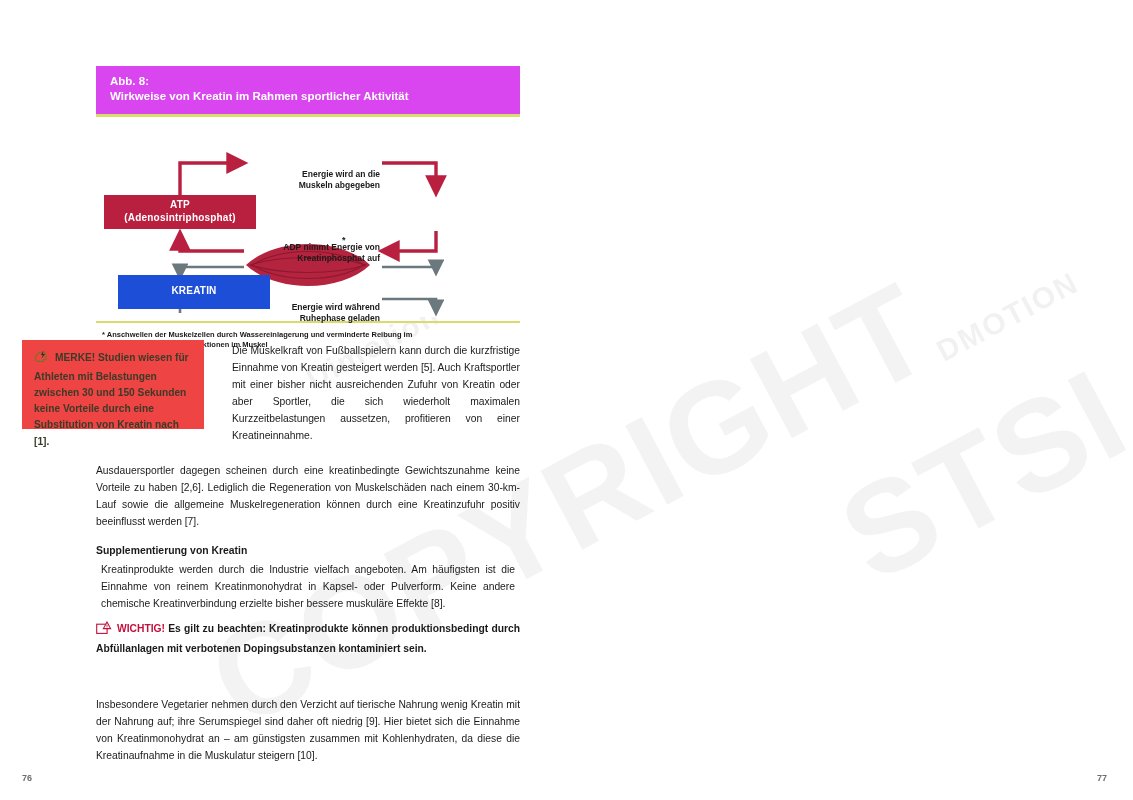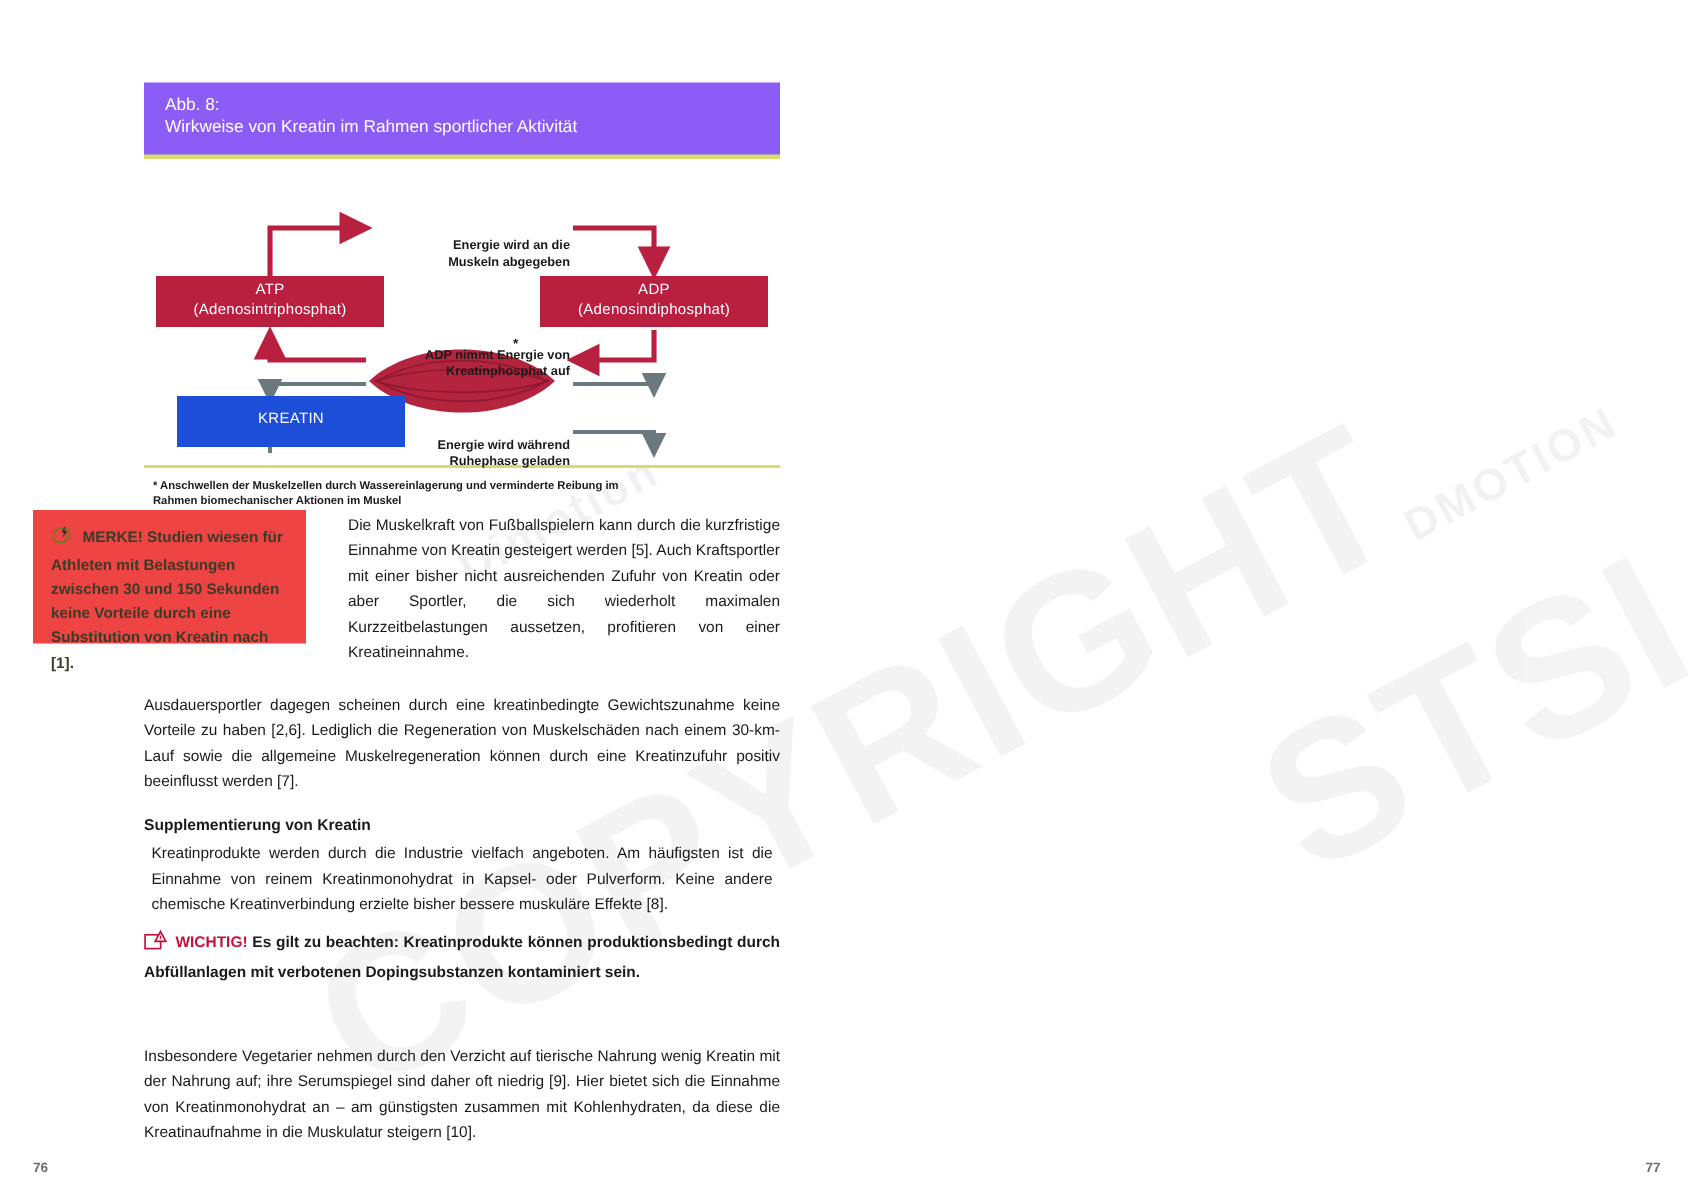--- a/index.html
+++ b/index.html
@@ -29,29 +29,29 @@
 
   .pagenum{
     position:absolute;bottom:17px;font-size:9px;font-weight:700;color:#6d6d6d;
   }
   .pagenum.l{left:22px;}
   .pagenum.r{right:26px;}
 
   
   .figure{position:absolute;left:96px;top:55px;width:424px;}
   .fig-head{
-    background:#8b5cf6;color:#fff;padding:8px 12px 9px 14px;
+    background:#d946ef;color:#fff;padding:8px 12px 9px 14px;
     border-bottom:3px solid #d9dc6b;
-    font-size:11.5px;font-weight:400;line-height:1.33;
+    font-size:11.5px;font-weight:700;line-height:1.33;margin-top:11px;
   }
   .fig-head .l1{display:block;}
   .fig-body{position:relative;height:200px;background:#fff;}
 
   .node{
-    position:absolute;color:#fff;font-weight:400;text-align:center;
+    position:absolute;color:#fff;font-weight:700;text-align:center;
     display:flex;align-items:center;justify-content:center;flex-direction:column;
     font-size:10px;line-height:1.25;letter-spacing:.2px;
   }
   .node.red{background:#b91f3f;}
   .node.grey{background:#1d4ed8;margin-left:14px;}
   #atp{left:8px;top:78px;width:152px;height:34px;}
   #adp{left:264px;top:78px;width:152px;height:34px;}
   #kreatin{left:8px;top:158px;width:152px;height:34px;}
   #kp{left:264px;top:158px;width:152px;height:34px;}
 
@@ -148,24 +148,20 @@
             <path d="M154,148 C186,158 238,158 270,148" stroke="#8d1830" stroke-width="1.1" fill="none"></path>
             <path d="M156,148 C186,166 238,166 268,148" stroke="#8d1830" stroke-width="1.1" fill="none"></path>
           </g>
           <text x="246" y="126" font-size="9" font-weight="700" fill="#1a1a1a">*</text>
         </svg>
 
         <div class="node red" id="atp">
           <span>ATP</span>
           <span>(Adenosintriphosphat)</span>
         </div>
-        <div class="node red" id="adp">
-          <span>ADP</span>
-          <span>(Adenosindiphosphat)</span>
-        </div>
         <div class="node grey" id="kreatin">
           <span>KREATIN</span>
         </div>
 
         <div class="caption" id="cap-top" style="white-space:pre-line">Energie wird an die
 Muskeln abgegeben</div>
         <div class="caption" id="cap-mid" style="white-space:pre-line">ADP nimmt Energie von
 Kreatinphosphat auf</div>
         <div class="caption" id="cap-bot" style="white-space:pre-line">Energie wird während
 Ruhephase geladen</div>

